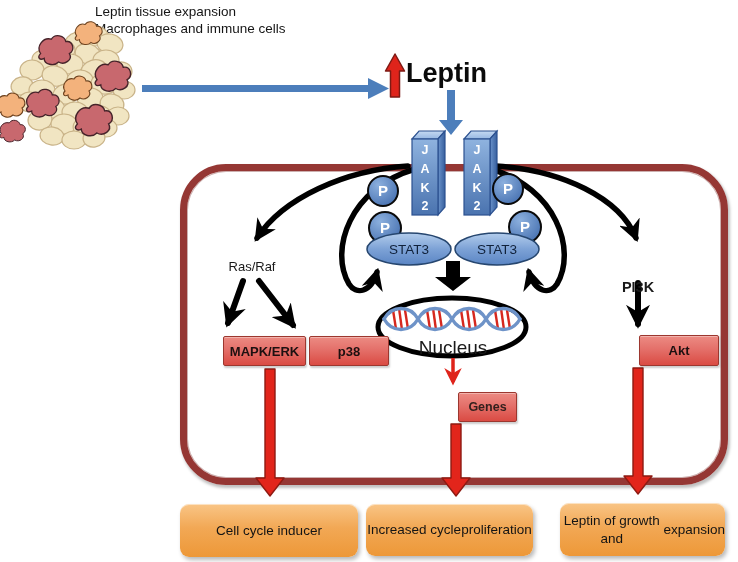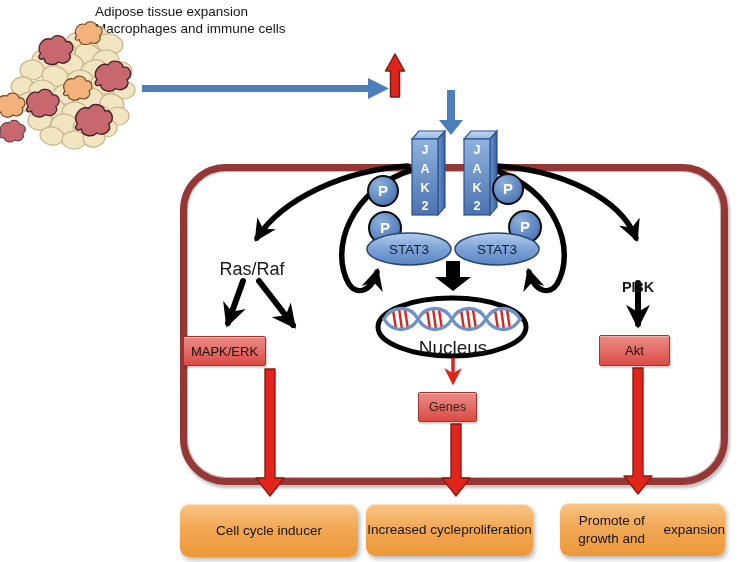--- a/index.html
+++ b/index.html
@@ -15,59 +15,60 @@
   
   .membrane{
     left:180px;top:164px;width:548px;height:321px;box-sizing:border-box;
     border:7px solid #953734;border-radius:46px;
     box-shadow:1.5px 2.5px 3px rgba(0,0,0,.25), inset 0 0 0 1px rgba(110,30,26,.35);
     background:transparent;
   }
   svg{position:absolute;left:0;top:0;pointer-events:none;}
   svg text{font-family:"Liberation Sans",sans-serif;}
   
-  .plabel{font-size:18px;color:#1a1a1a;text-align:center;}
+  .plabel{font-size:13px;color:#1a1a1a;text-align:center;}
   .rasraf{left:213px;top:259px;width:78px;}
   .pi3k{left:610px;top:259px;width:56px;font-weight:600;font-size:14.5px;margin-top:20px;}
   .nucleus-label{left:407px;top:337px;width:92px;font-size:19px;}
   
   .redbox{
     box-sizing:border-box;border:1.5px solid #9C372F;border-radius:2px;
     background:linear-gradient(180deg,#EC8B83 0%,#E4706A 45%,#DA4B43 100%);
     box-shadow:inset 0 1px 0 rgba(255,255,255,.35), 1px 1.5px 2px rgba(0,0,0,.2);
     display:flex;align-items:center;justify-content:center;
-    font-size:13px;font-weight:400;color:#1d1010;
+    font-size:13px;font-weight:700;color:#1d1010;margin-left:40px;
   }
   .mapk{left:183px;top:336px;width:83px;height:30px;}
   .p38{left:269px;top:336px;width:80px;height:30px;}
-  .akt{left:599px;top:335px;width:71px;height:31px;}
+  .akt{left:599px;top:335px;width:80px;height:31px;}
   .genes{left:418px;top:392px;width:59px;height:30px;font-size:12.5px;color:#33201d;}
   
   .orangebox{
     box-sizing:border-box;border-radius:9px;
     background:linear-gradient(180deg,#F9C export 586 0%,#F2A855 45%,#ED9838 100%);
     background:linear-gradient(180deg,#F9C586 0%,#F2A855 45%,#ED9838 100%);
     box-shadow:2px 3px 4px rgba(0,0,0,.28), inset 0 1px 0 rgba(255,255,255,.5);
     display:flex;flex-direction:row;align-items:center;justify-content:center;
     font-size:13.5px;line-height:18px;color:#141414;text-align:center;
   }
   .out1{left:180px;top:504px;width:178px;height:53px;}
   .out2{left:366px;top:504px;width:167px;height:52px;}
   .out3{left:560px;top:503px;width:165px;height:53px;}
 </style>
 </head>
 <body>
 
 <div class="canvas">
 
   <div class="abs header">
-    <div>Adipose tissue expansion</div>
+    <div>Leptin tissue expansion</div>
     <div>Macrophages and immune cells</div>
   </div>
 
+  <div class="abs leptin">Leptin</div>
 
   <div class="abs membrane"></div>
 
   <svg width="738" height="562" viewBox="0 0 738 562">
     <defs>
       <marker id="ahB" viewBox="0 0 10 10" refX="8" refY="5" markerWidth="4" markerHeight="4" orient="auto-start-reverse" markerUnits="strokeWidth">
         <path d="M0,0 L10,5 L0,10 L3,5 Z" fill="#000"></path>
       </marker>
       <marker id="ahR" viewBox="0 0 10 10" refX="8" refY="5" markerWidth="5" markerHeight="5" orient="auto-start-reverse" markerUnits="strokeWidth">
         <path d="M0,0 L10,5 L0,10 L3,5 Z" fill="#DF241B"></path>
@@ -235,28 +236,29 @@
       <text x="409" y="254">STAT3</text>
       <text x="497" y="254">STAT3</text>
     </g>
   </svg>
 
   <div class="abs plabel rasraf">Ras/Raf</div>
   <div class="abs plabel pi3k">PI3K</div>
   <div class="abs plabel nucleus-label">Nucleus</div>
 
   <div class="abs redbox mapk">MAPK/ERK</div>
+  <div class="abs redbox p38">p38</div>
   <div class="abs redbox akt">Akt</div>
   <div class="abs redbox genes">Genes</div>
 
   <div class="abs orangebox out1">
     <span>Cell cycle inducer</span>
   </div>
   <div class="abs orangebox out2">
     <span>Increased cycle</span>
     <span>proliferation</span>
   </div>
   <div class="abs orangebox out3">
-    <span>Promote of growth and</span>
+    <span>Leptin of growth and</span>
     <span>expansion</span>
   </div>
 
 </div>
 
 </body></html>

